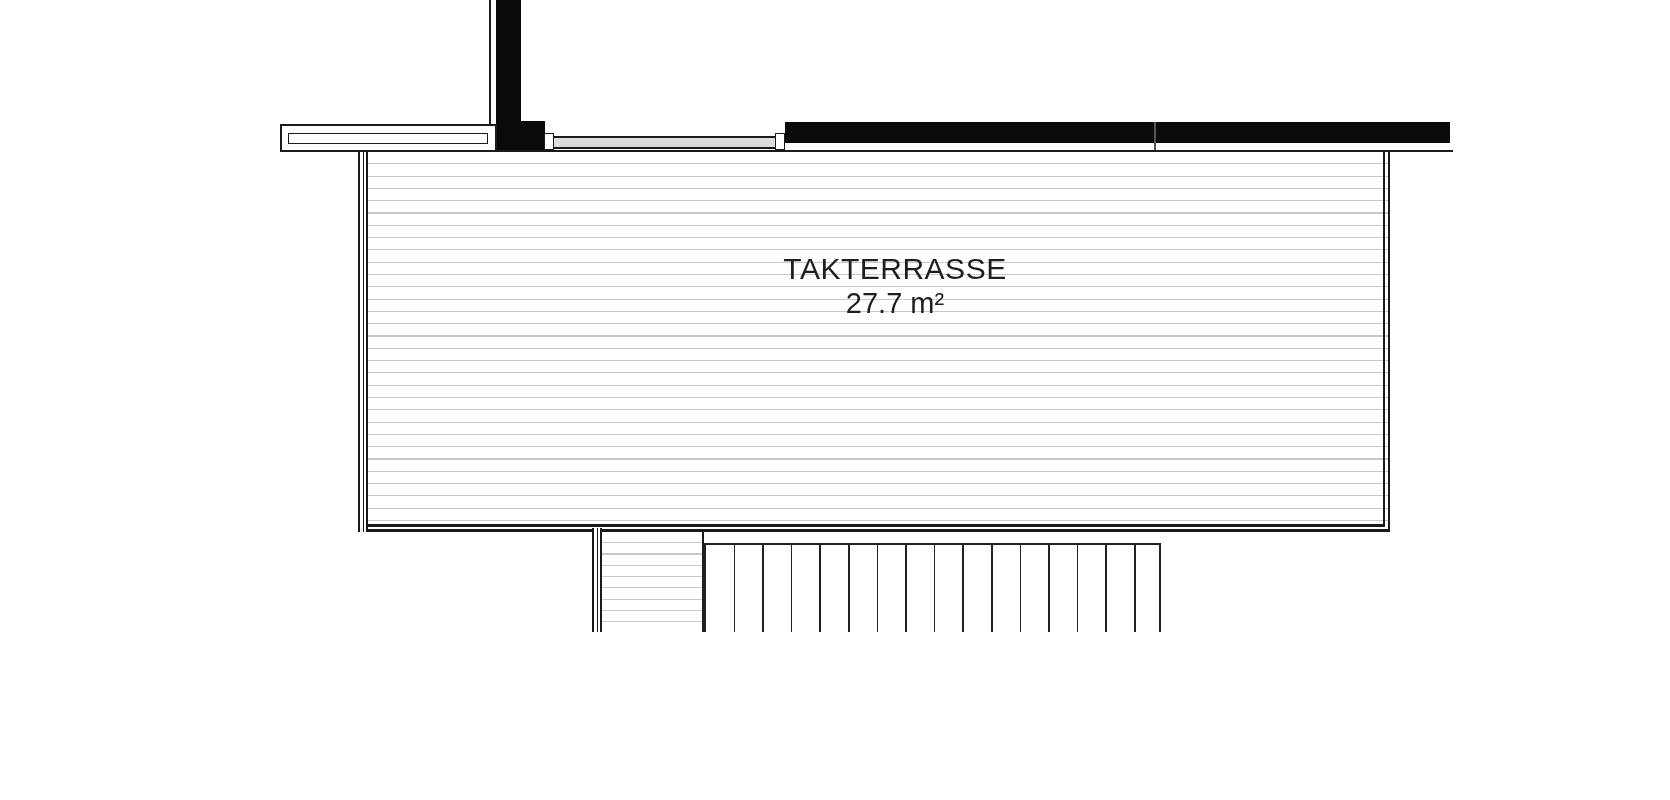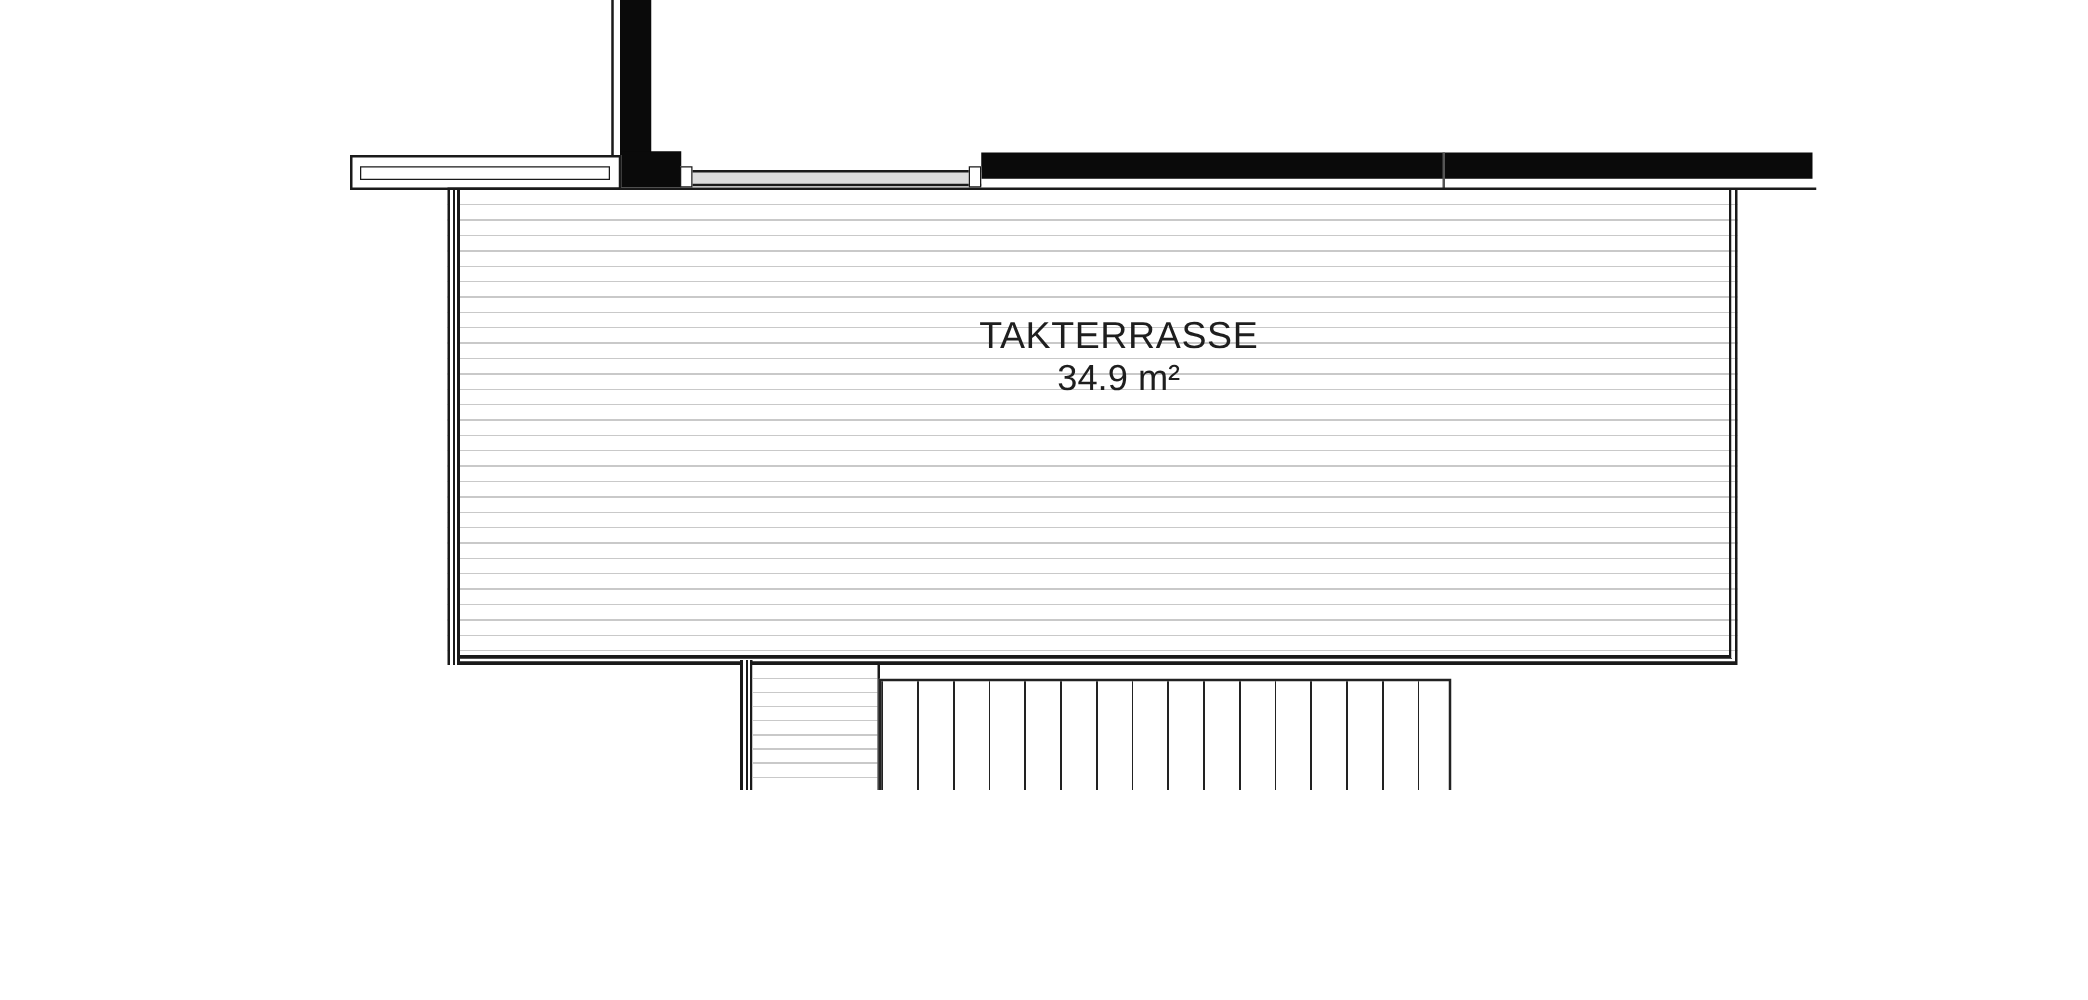--- a/index.html
+++ b/index.html
@@ -135,16 +135,16 @@
   <div class="abs edge-stripes notch-edge"></div>
 
   <div class="abs landing"></div>
   <div class="abs stair-left-line"></div>
   <div class="abs stair"></div>
   <div class="abs bottom-band"></div>
   <div class="abs band-shadow"></div>
 
   <div class="abs room-text">
     <div class="room-name">TAKTERRASSE</div>
-    <div class="room-area">34.9 m²</div>
+    <div class="room-area">27.7 m²</div>
   </div>
 
 </div>
 
 </body></html>

